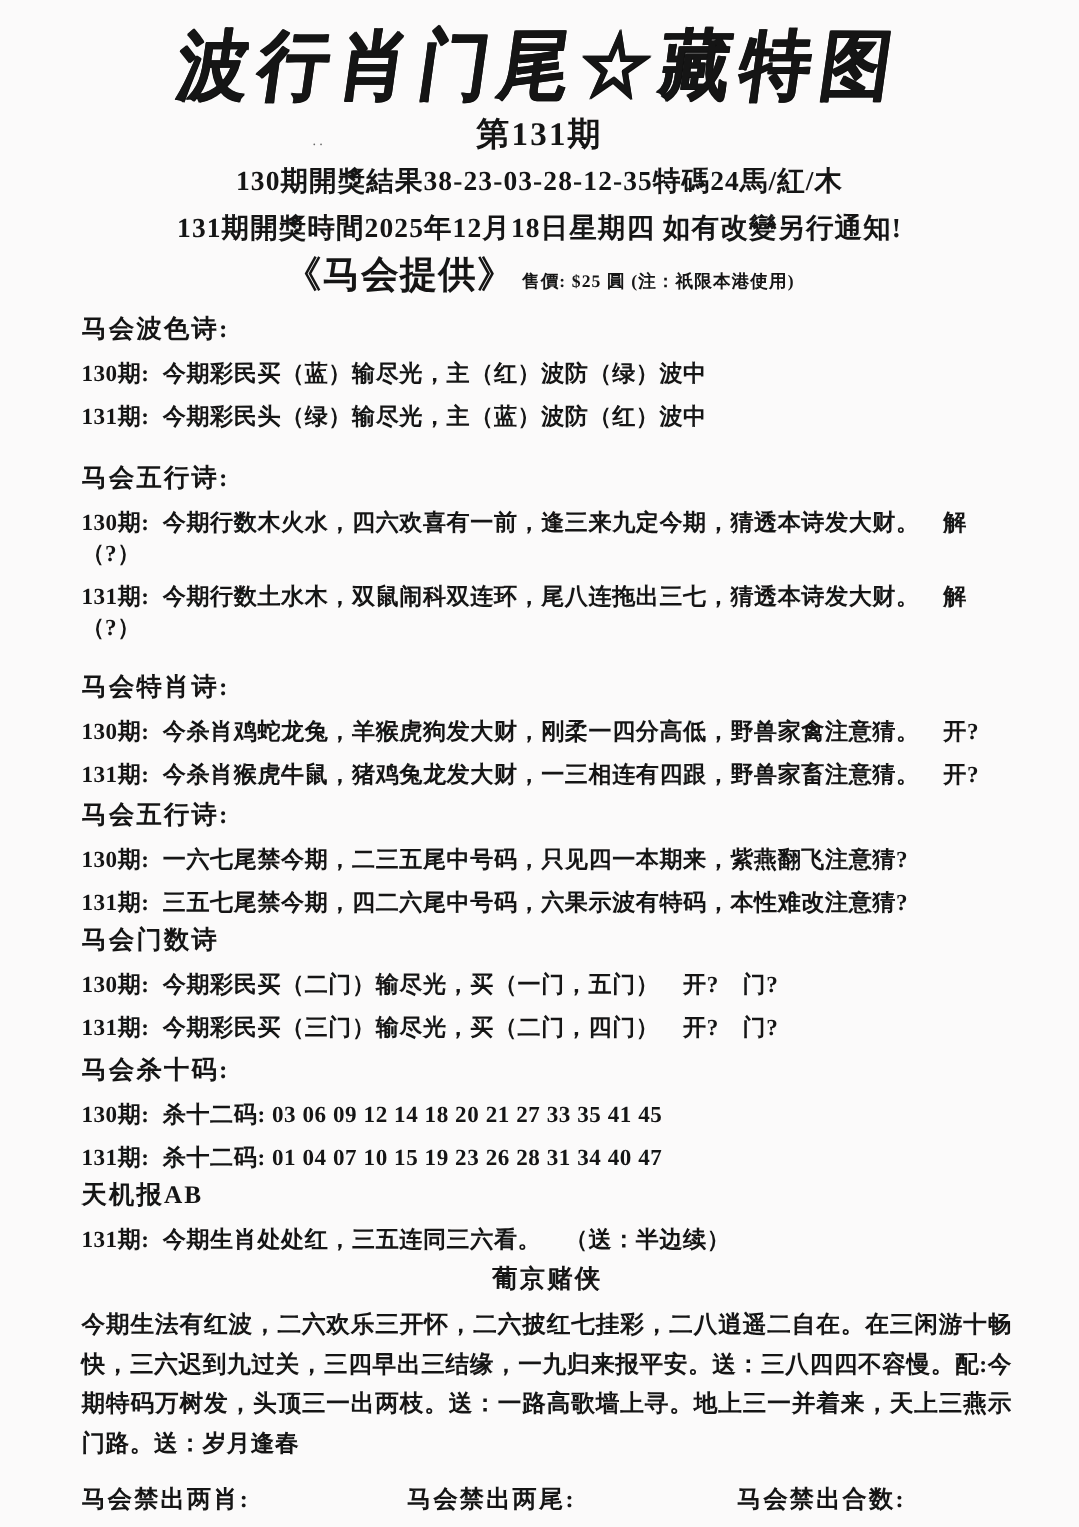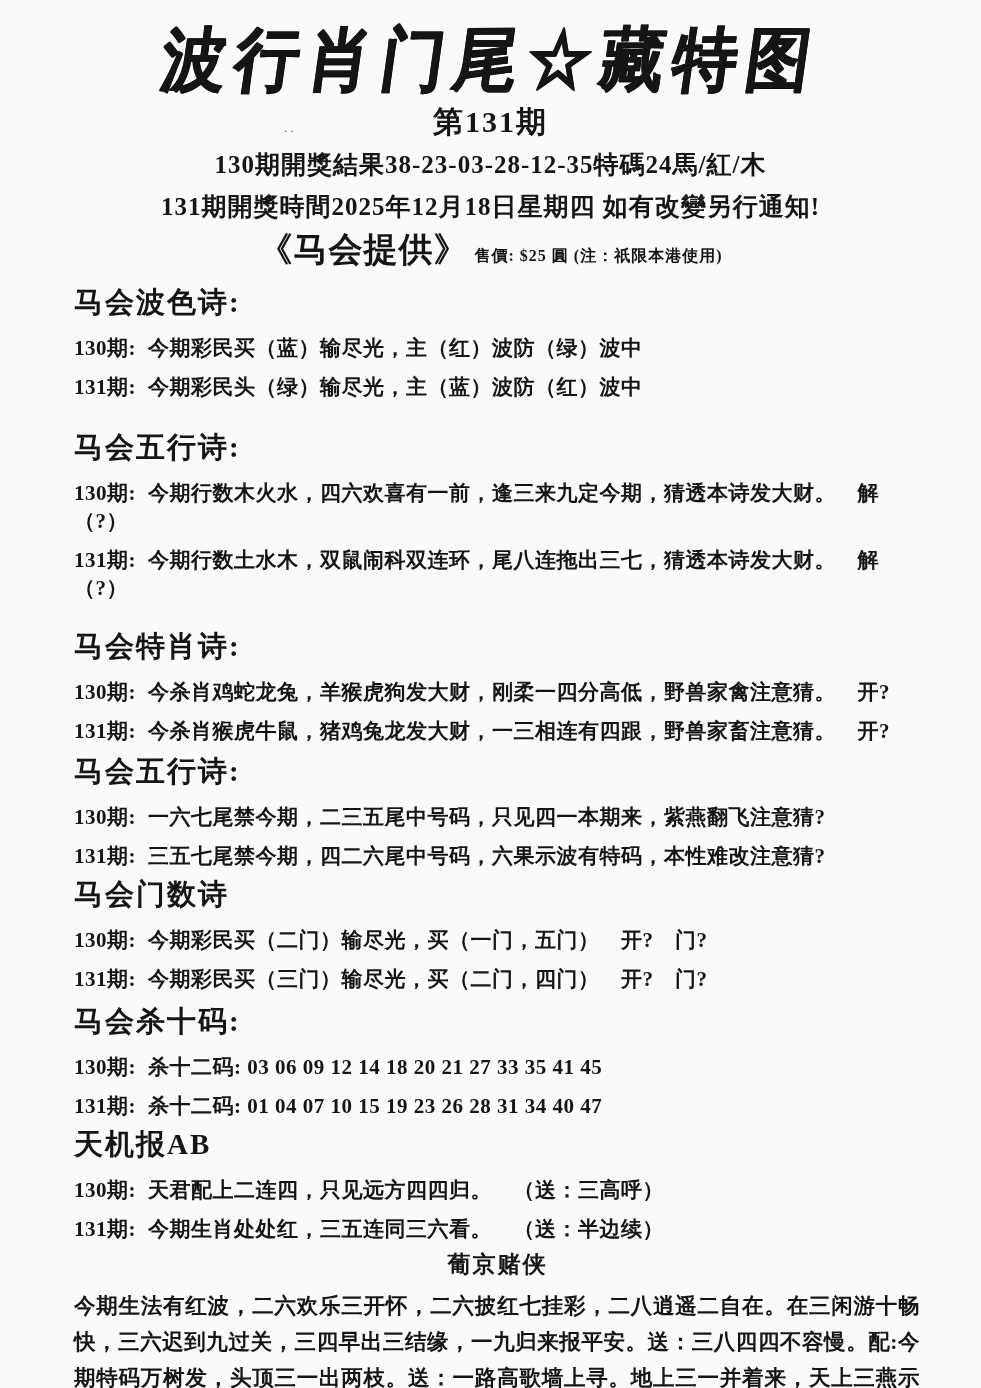--- a/index.html
+++ b/index.html
@@ -34,21 +34,21 @@
     position:absolute;left:284px;top:18px;
     font-size:13px;color:#666;letter-spacing:3px;font-weight:normal;
   }
   .result-line{margin-top:5px;font-size:25px;letter-spacing:1px;}
   .time-line{margin-top:9px;font-size:25px;letter-spacing:1px;}
   .provider-row{margin-top:4px;white-space:nowrap;}
   .provider{font-size:34px;letter-spacing:1px;}
   .price-note{font-size:16px;margin-left:6px;letter-spacing:1px;}
   
   .content{margin:10px 60px 0 74px;}
-  .sec .h{font-size:29px;margin:0;letter-spacing:2px;}
+  .sec .h{font-size:23px;margin:0;letter-spacing:2px;}
   .sec .ln{margin:11px 0 0 0;font-size:21px;letter-spacing:0.5px;}
   .lb{margin-right:12px;font-family:Liberation Serif, serif;}
   .tx{white-space:pre-wrap;}
   .s0{margin-top:0;}
   .s1{margin-top:27px;}
   .s2{margin-top:25px;}
   .s3{margin-top:7px;}
   .s4{margin-top:5px;}
   .s5{margin-top:9px;}
   .s6{margin-top:5px;}
@@ -126,21 +126,20 @@
     </div>
 
     <div class="sec s5">
       <p class="h">马会杀十码:</p>
       <p class="ln"><span class="lb">130期:</span><span class="tx">杀十二码: 03 06 09 12 14 18 20 21 27 33 35 41 45</span></p>
       <p class="ln"><span class="lb">131期:</span><span class="tx">杀十二码: 01 04 07 10 15 19 23 26 28 31 34 40 47</span></p>
     </div>
 
     <div class="sec s6">
       <p class="h">天机报AB</p>
-      <p class="ln"><span class="lb">130期:</span><span class="tx">天君配上二连四，只见远方四四归。　（送：三高呼）</span></p>
       <p class="ln"><span class="lb">131期:</span><span class="tx">今期生肖处处红，三五连同三六看。　（送：半边续）</span></p>
     </div>
 
     <div class="pujing">
       <p class="h">葡京赌侠</p>
       <p class="para">今期生法有红波，二六欢乐三开怀，二六披红七挂彩，二八逍遥二自在。在三闲游十畅快，三六迟到九过关，三四早出三结缘，一九归来报平安。送：三八四四不容慢。配:今期特码万树发，头顶三一出两枝。送：一路高歌墙上寻。地上三一并着来，天上三燕示门路。送：岁月逢春</p>
     </div>
 
   </div>
 

